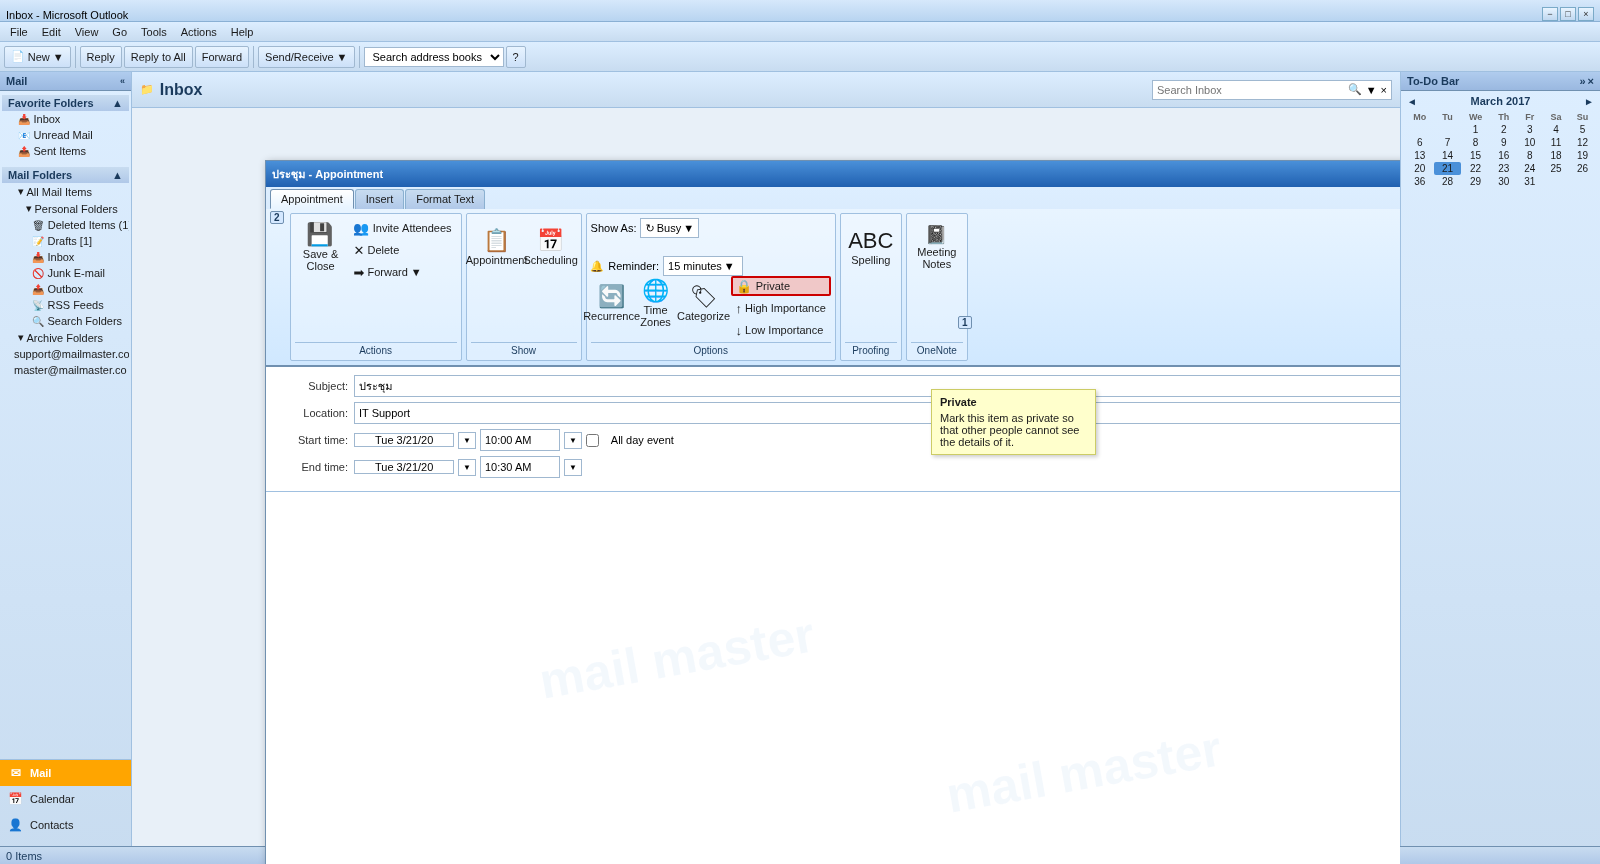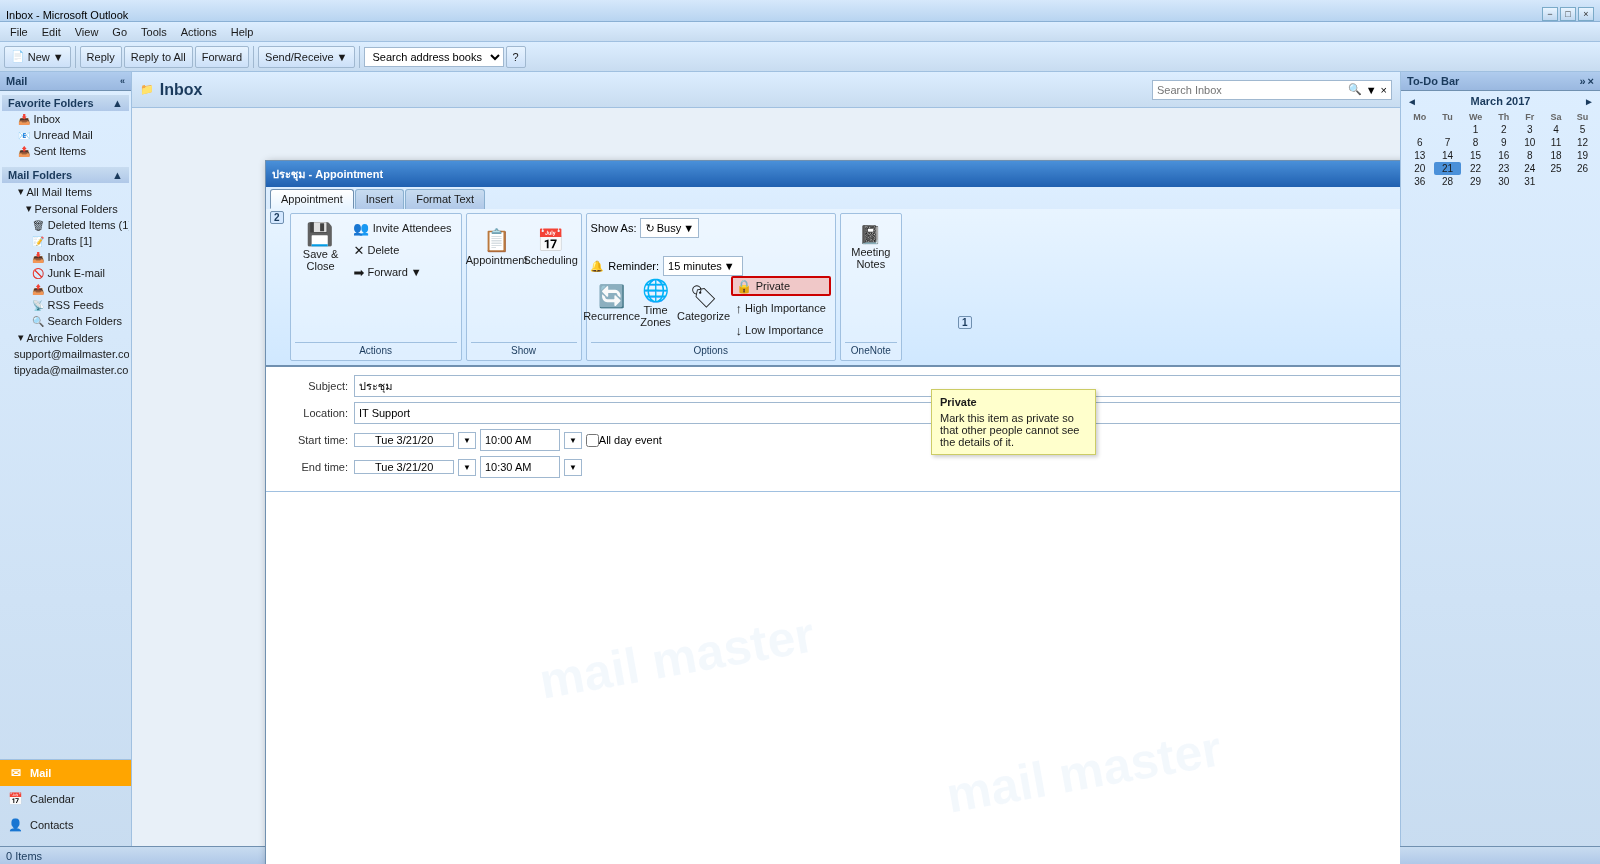--- a/index.html
+++ b/index.html
@@ -300,21 +300,21 @@
       height: 22px;
       border: 1px solid #a0b8d0;
       padding: 2px 4px;
       font-size: 11px;
       outline: none;
       background: white;
     }
     .datetime-group { display: flex; align-items: center; gap: 4px; }
     .date-input { width: 100px; height: 14px; border: 1px solid #a0b8d0; padding: 2px 20px; font-size: 11px; }
     .time-input { width: 80px; height: 22px; border: 1px solid #a0b8d0; padding: 2px 4px; font-size: 11px; }
-    .checkbox-label { display: flex; align-items: center; gap: 0; cursor: pointer; font-size: 11px; }
+    .checkbox-label { display: flex; align-items: center; gap: 12px; cursor: pointer; font-size: 11px; }
 
     
     #appt-body {
       flex: 1;
       background: white;
       position: relative;
       overflow: hidden;
     }
 
     
@@ -506,21 +506,21 @@
         <span>Search Folders</span>
       </div>
       <div class="folder-item">
         <span>▾</span>
         <span>Archive Folders</span>
       </div>
       <div class="folder-item" style="font-size:10px; padding-left:12px;">
         <span>support@mailmaster.co</span>
       </div>
       <div class="folder-item" style="font-size:10px; padding-left:12px;">
-        <span>tipyada@mailmaster.co</span>
+        <span>master@mailmaster.co</span>
       </div>
     </div>
     <div id="nav-buttons">
       <div class="nav-btn active">
         <div class="nav-btn-icon">✉</div>
         <span>Mail</span>
       </div>
       <div class="nav-btn">
         <div class="nav-btn-icon">📅</div>
         <span>Calendar</span>
@@ -651,20 +651,29 @@
                   </div>
                   <div class="ribbon-btn-small">
                     <span class="ribbon-small-icon">↓</span>
                     <span>Low Importance</span>
                   </div>
                 </div>
               </div>
               <div class="ribbon-group-label">Options</div>
             </div>
 
+            <div class="ribbon-group">
+              <div class="ribbon-group-content">
+                <div class="ribbon-btn-large">
+                  <div class="ribbon-btn-icon">ABC</div>
+                  <span>Spelling</span>
+                </div>
+              </div>
+              <div class="ribbon-group-label">Proofing</div>
+            </div>
 
             <div class="ribbon-group">
               <div class="ribbon-group-content">
                 <div class="ribbon-btn-large">
                   <div class="ribbon-btn-icon" style="font-size:18px;">📓</div>
                   <span>Meeting<br>Notes</span>
                 </div>
               </div>
               <div class="ribbon-group-label">OneNote</div>
             </div>

